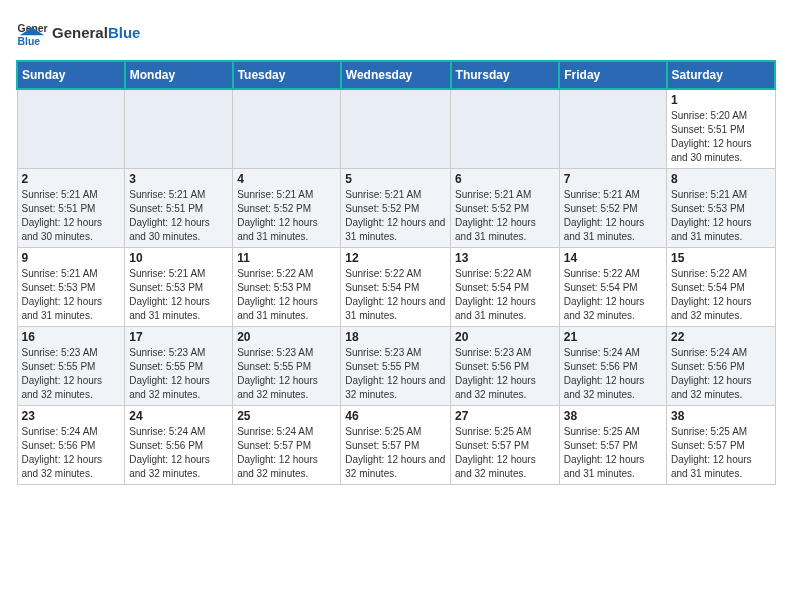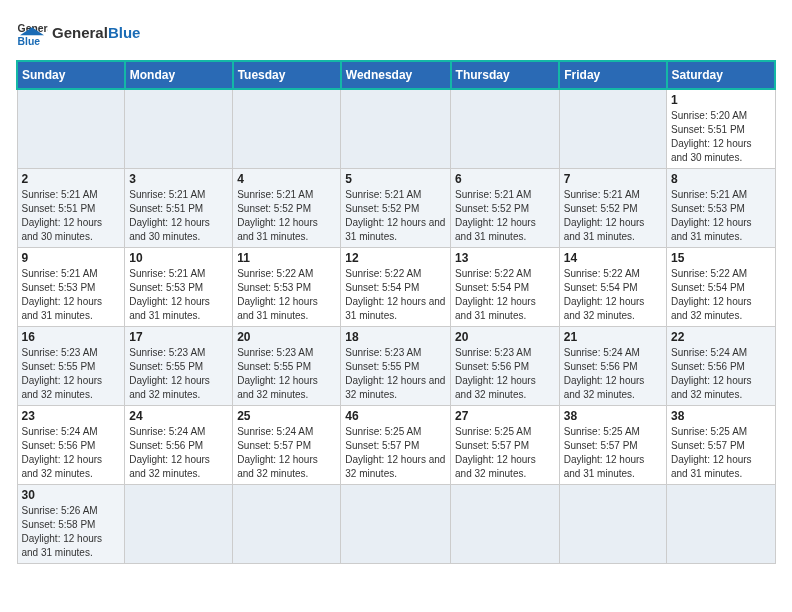--- a/index.html
+++ b/index.html
@@ -238,26 +238,14 @@
         </td>
         <td>
           <span class="day-number">38</span>
           <div class="day-info">Sunrise: 5:25 AM<br>Sunset: 5:57 PM<br>Daylight: 12 hours and 31 minutes.</div>
         </td>
         <td>
           <span class="day-number">38</span>
           <div class="day-info">Sunrise: 5:25 AM<br>Sunset: 5:57 PM<br>Daylight: 12 hours and 31 minutes.</div>
         </td>
       </tr>
-      <tr>
-        <td>
-          <span class="day-number">30</span>
-          <div class="day-info">Sunrise: 5:26 AM<br>Sunset: 5:58 PM<br>Daylight: 12 hours and 31 minutes.</div>
-        </td>
-        <td class="empty"></td>
-        <td class="empty"></td>
-        <td class="empty"></td>
-        <td class="empty"></td>
-        <td class="empty"></td>
-        <td class="empty"></td>
-      </tr>
     </tbody>
 </table>
 
 </body></html>

